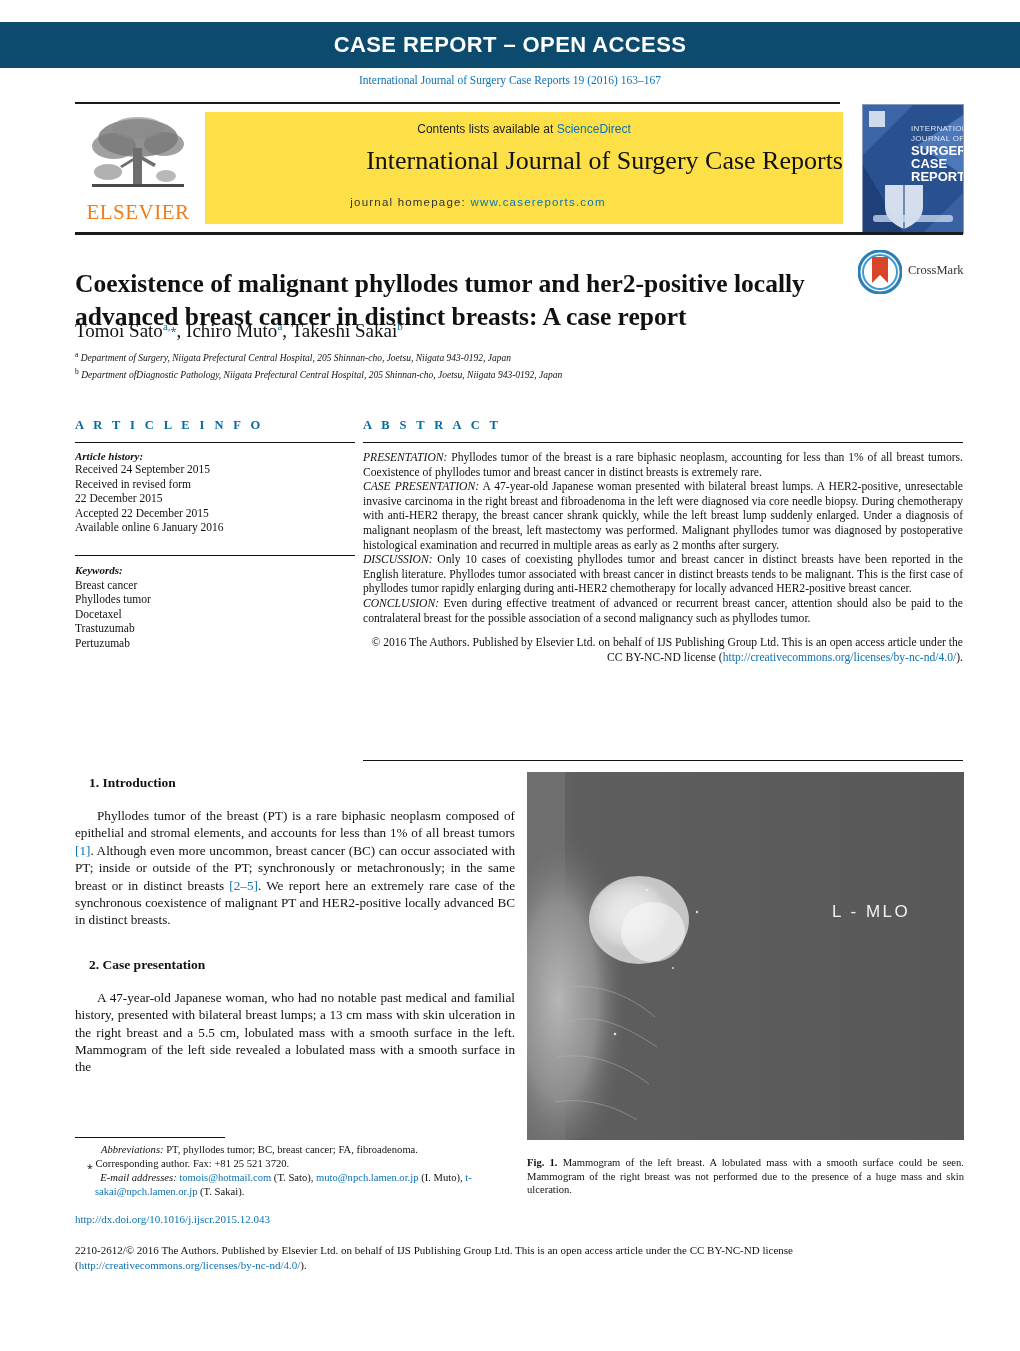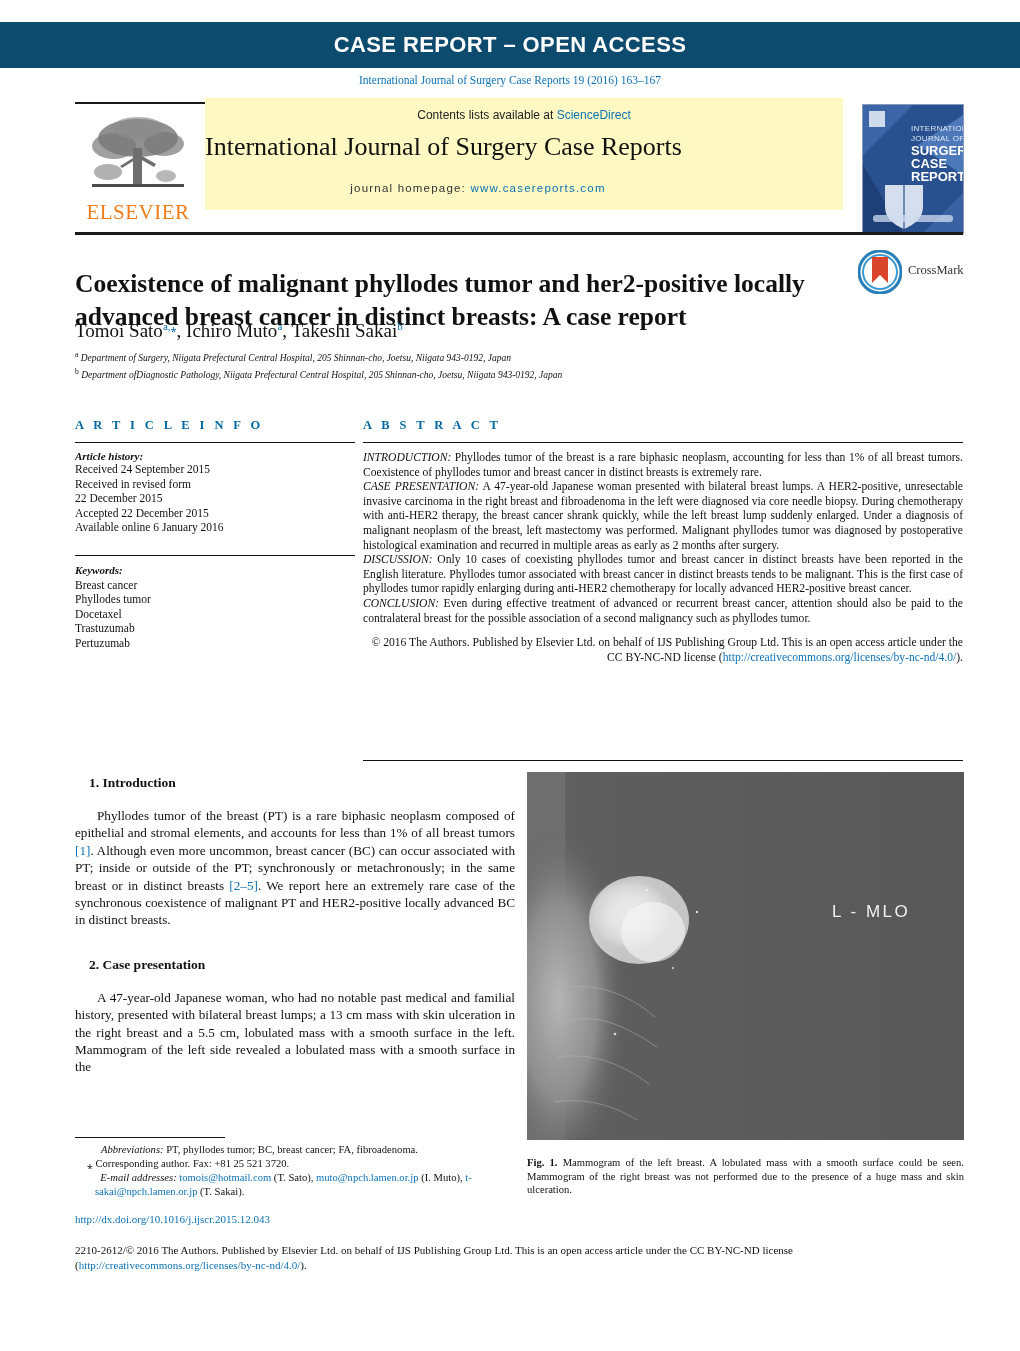--- a/index.html
+++ b/index.html
@@ -38,30 +38,30 @@
   .elsevier{position:absolute;left:78px;top:110px;width:120px;height:118px;}
   .els-tree{position:absolute;left:0;top:0;width:120px;height:90px;}
   .els-word{
     position:absolute;left:0;top:90px;width:120px;text-align:center;
     font-family:"Liberation Serif", serif;font-size:21px;letter-spacing:.5px;
     color:#ef7d1a;
   }
 
   
   .jbox{
-    position:absolute;left:205px;top:98px;width:638px;height:112px;
-    background:#fef9c3;
+    position:absolute;left:205px;top:112px;width:638px;height:112px;
+    background:#fde047;
   }
   .jbox .contents{
     position:absolute;top:10px;left:0;width:638px;text-align:center;
     font-family:"Liberation Sans", sans-serif;font-size:12px;color:#222;
   }
   .jbox .contents .sd{color:#0b72b5;}
   .jbox .jtitle{
-    position:absolute;top:34px;left:0;width:638px;text-align:left;
+    position:absolute;top:34px;left:0;width:638px;text-align:right;
     font-family:"Liberation Serif", serif;font-size:26px;color:#111;
   }
   .jbox .jhome{
     position:absolute;top:84px;left:0;width:546px;text-align:center;
     font-family:"Liberation Sans", sans-serif;font-size:11.5px;color:#333;
     letter-spacing:1.2px;
   }
   .jbox .jhome .url{color:#0b72b5;}
 
   
@@ -280,21 +280,21 @@
       <div>Phyllodes tumor</div>
       <div>Docetaxel</div>
       <div>Trastuzumab</div>
       <div>Pertuzumab</div>
     </div>
   </div>
 
   <div class="abs-col">
     <div class="sec-head">A B S T R A C T</div>
     <div class="thin-rule-wide"></div>
-    <p class="abs-p"><span class="lbl">INTRODUCTION:</span><span> Phyllodes tumor of the breast is a rare biphasic neoplasm, accounting for less than 1% of all breast tumors. Coexistence of phyllodes tumor and breast cancer in distinct breasts is extremely rare.</span></p>
+    <p class="abs-p"><span class="lbl">PRESENTATION:</span><span> Phyllodes tumor of the breast is a rare biphasic neoplasm, accounting for less than 1% of all breast tumors. Coexistence of phyllodes tumor and breast cancer in distinct breasts is extremely rare.</span></p>
     <p class="abs-p"><span class="lbl">CASE PRESENTATION:</span><span> A 47-year-old Japanese woman presented with bilateral breast lumps. A HER2-positive, unresectable invasive carcinoma in the right breast and fibroadenoma in the left were diagnosed via core needle biopsy. During chemotherapy with anti-HER2 therapy, the breast cancer shrank quickly, while the left breast lump suddenly enlarged. Under a diagnosis of malignant neoplasm of the breast, left mastectomy was performed. Malignant phyllodes tumor was diagnosed by postoperative histological examination and recurred in multiple areas as early as 2 months after surgery.</span></p>
     <p class="abs-p"><span class="lbl">DISCUSSION:</span><span> Only 10 cases of coexisting phyllodes tumor and breast cancer in distinct breasts have been reported in the English literature. Phyllodes tumor associated with breast cancer in distinct breasts tends to be malignant. This is the first case of phyllodes tumor rapidly enlarging during anti-HER2 chemotherapy for locally advanced HER2-positive breast cancer.</span></p>
     <p class="abs-p"><span class="lbl">CONCLUSION:</span><span> Even during effective treatment of advanced or recurrent breast cancer, attention should also be paid to the contralateral breast for the possible association of a second malignancy such as phyllodes tumor.</span></p>
     <div class="abs-copy"><span>© 2016 The Authors. Published by Elsevier Ltd. on behalf of IJS Publishing Group Ltd. This is an open access article under the CC BY-NC-ND license (</span><a class="lnk" href="#">http://creativecommons.org/licenses/by-nc-nd/4.0/</a><span>).</span></div>
   </div>
   <div class="rule-abs-bottom"></div>
 
   <div class="body-left">
     <h2 class="h2">1.  Introduction</h2>
     <p class="para"><span>Phyllodes tumor of the breast (PT) is a rare biphasic neoplasm composed of epithelial and stromal elements, and accounts for less than 1% of all breast tumors </span><span class="ref">[1]</span><span>. Although even more uncommon, breast cancer (BC) can occur associated with PT; inside or outside of the PT; synchronously or metachronously; in the same breast or in distinct breasts </span><span class="ref">[2–5]</span><span>. We report here an extremely rare case of the synchronous coexistence of malignant PT and HER2-positive locally advanced BC in distinct breasts.</span></p>

